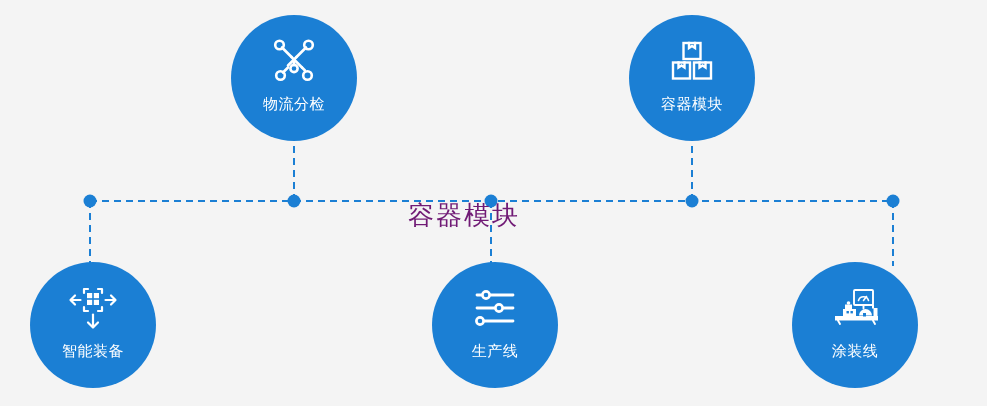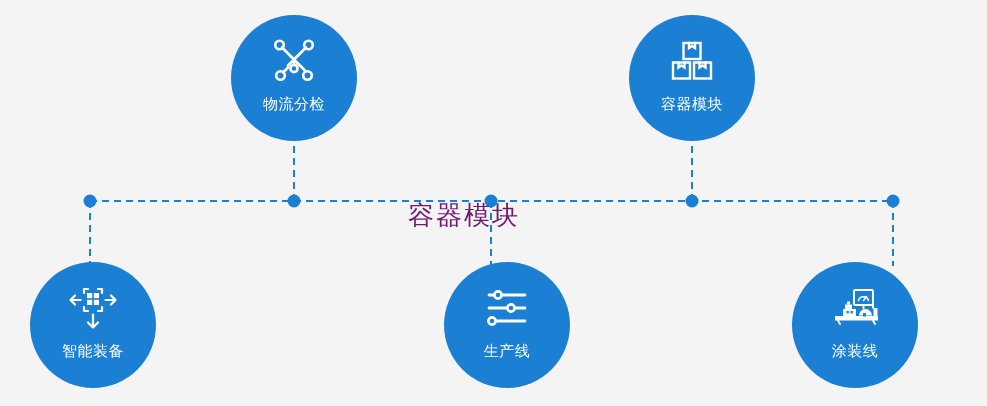--- a/index.html
+++ b/index.html
@@ -70,21 +70,21 @@
     font-size: 26px;
     letter-spacing: 2px;
     color: #701a75;
     user-select: none;
     pointer-events: none;
   }
   
   #circle-smart-equipment { left: 231px; top: 15px; }
   #circle-stereo-warehouse { left: 629px; top: 15px; }
   #circle-logistics-sorting { left: 30px; top: 262px; }
-  #circle-production-line { left: 444px; top: 262px; font-family: Liberation Serif, serif; }
+  #circle-production-line { left: 432px; top: 262px; font-family: Liberation Serif, serif; }
   #circle-painting-line { left: 792px; top: 262px; }
 </style>
 </head>
 <body>
 
 <div id="diagram-root">
 
   <svg id="diagram-svg" viewBox="0 0 987 406">
 
     <line x1="90" y1="201" x2="893" y2="201" stroke="#1b7fd4" stroke-width="2" stroke-dasharray="7 5"></line>

